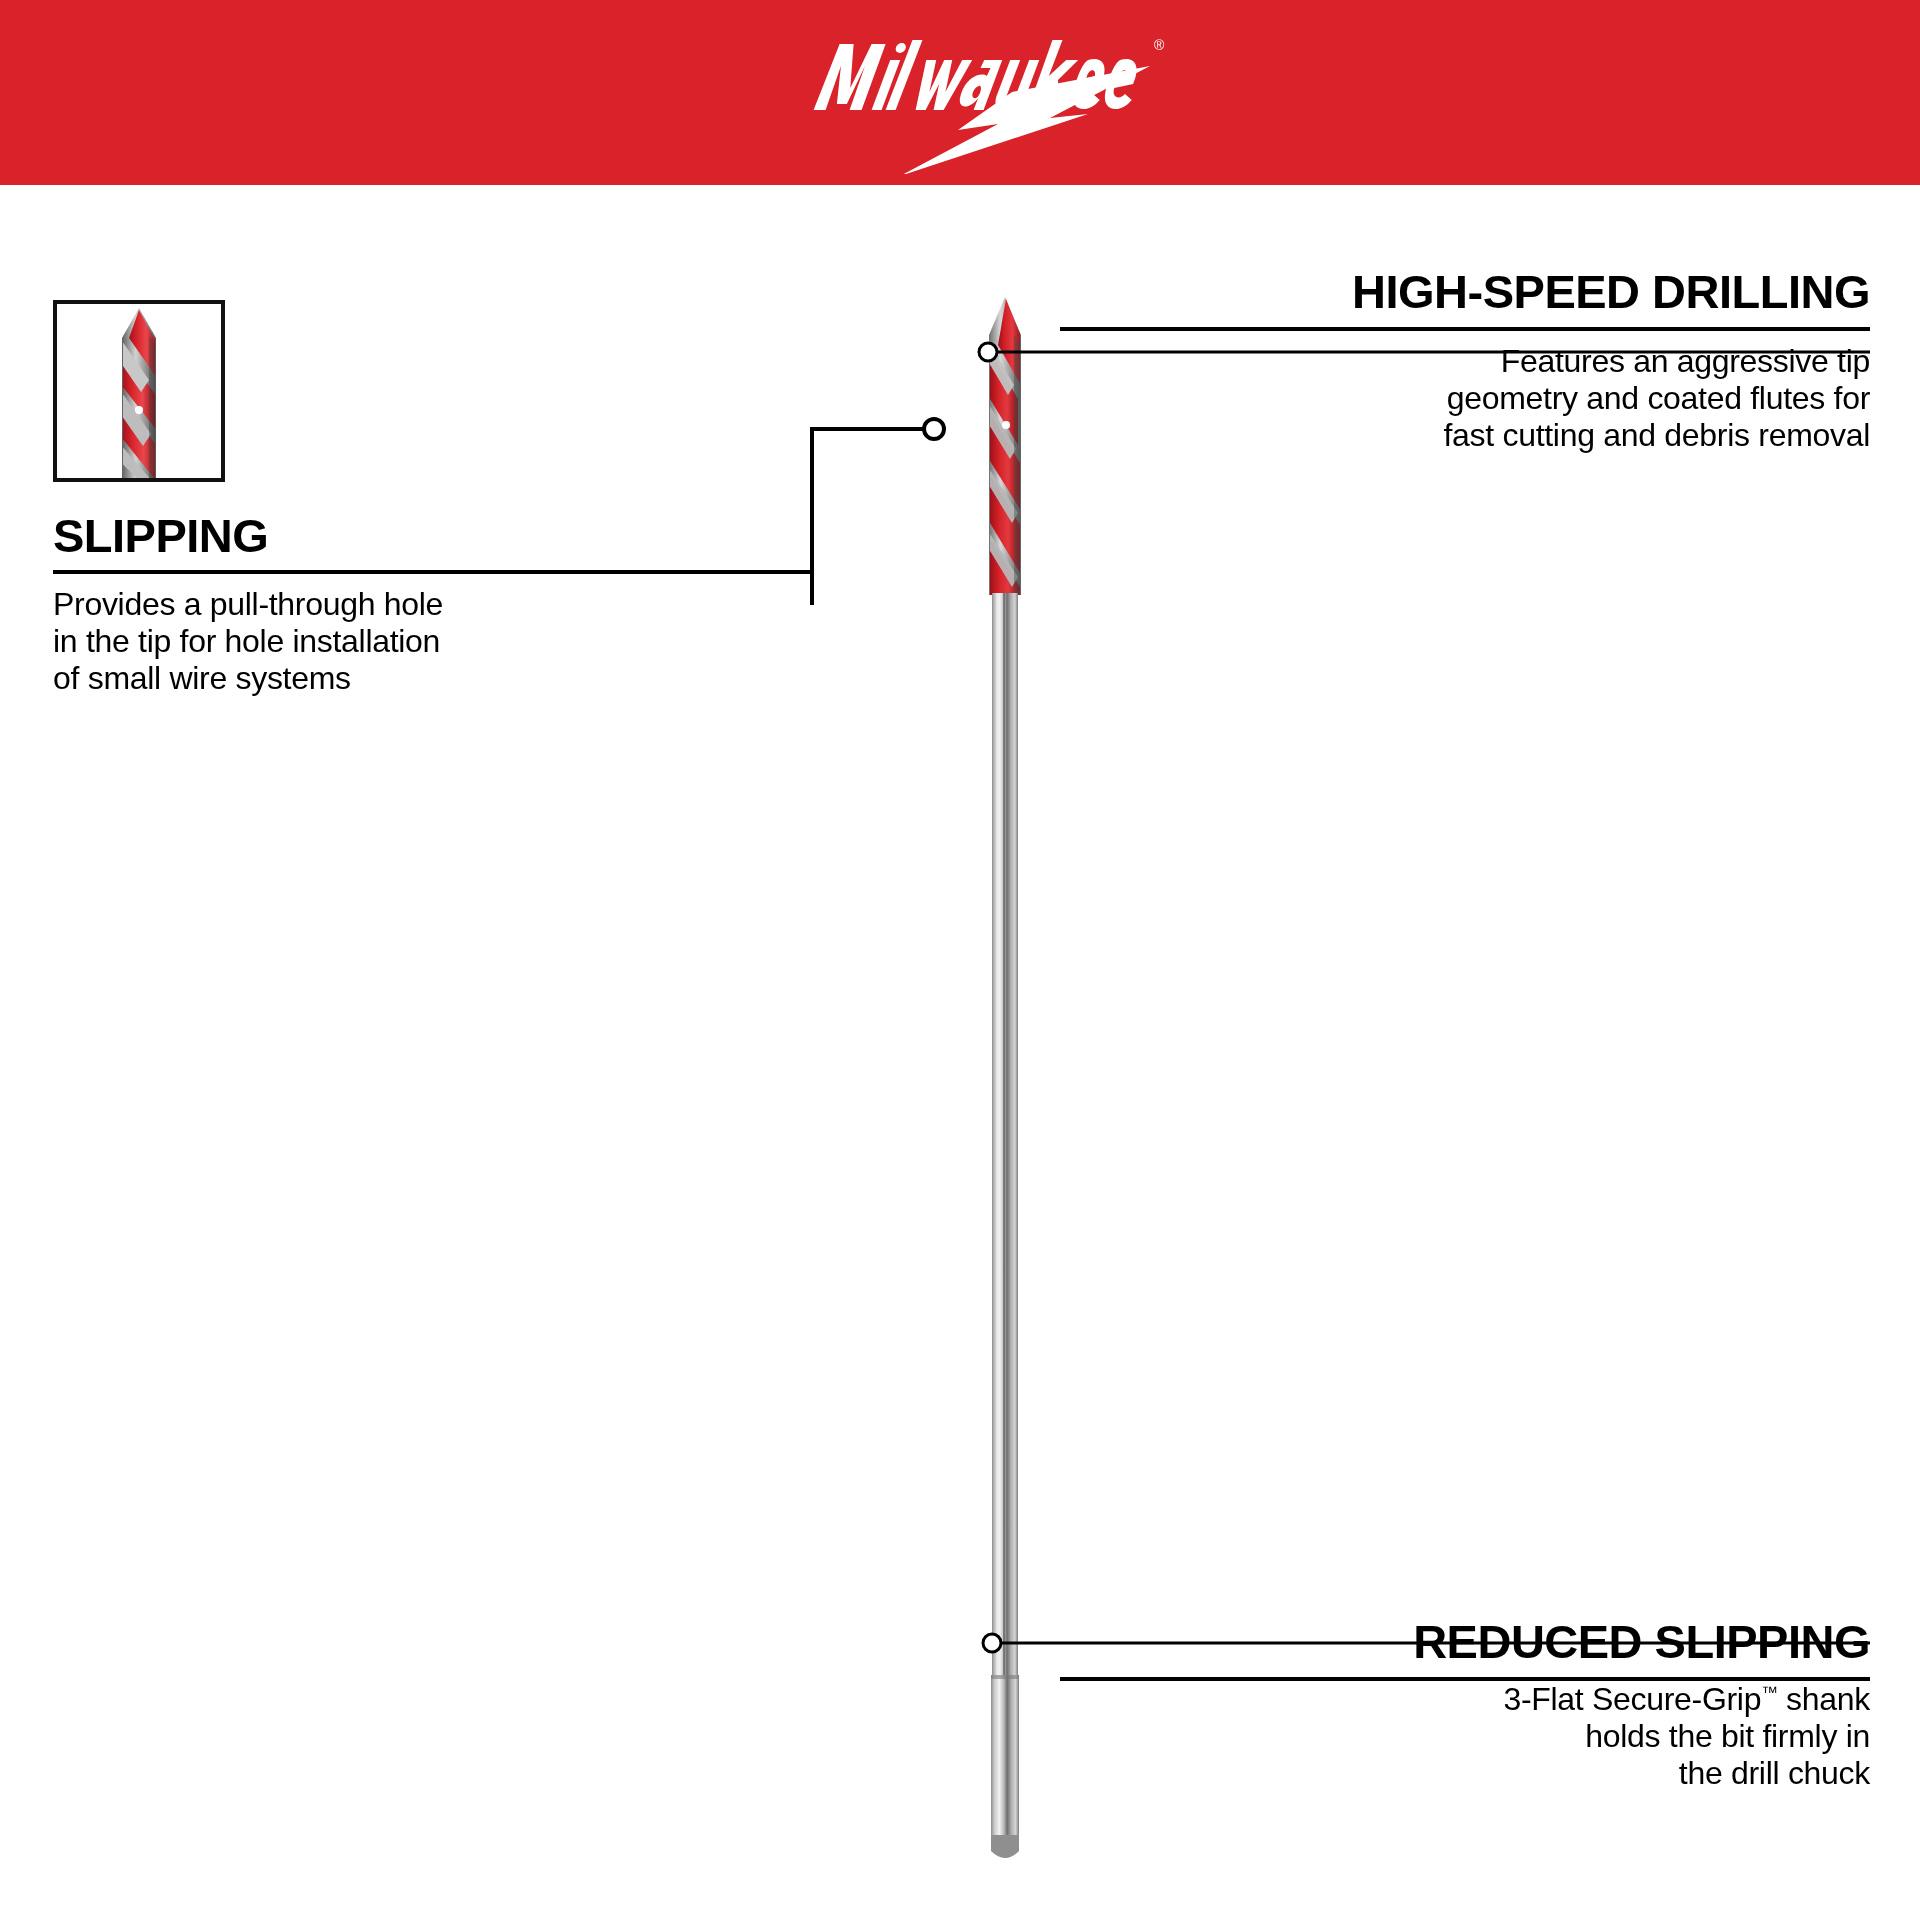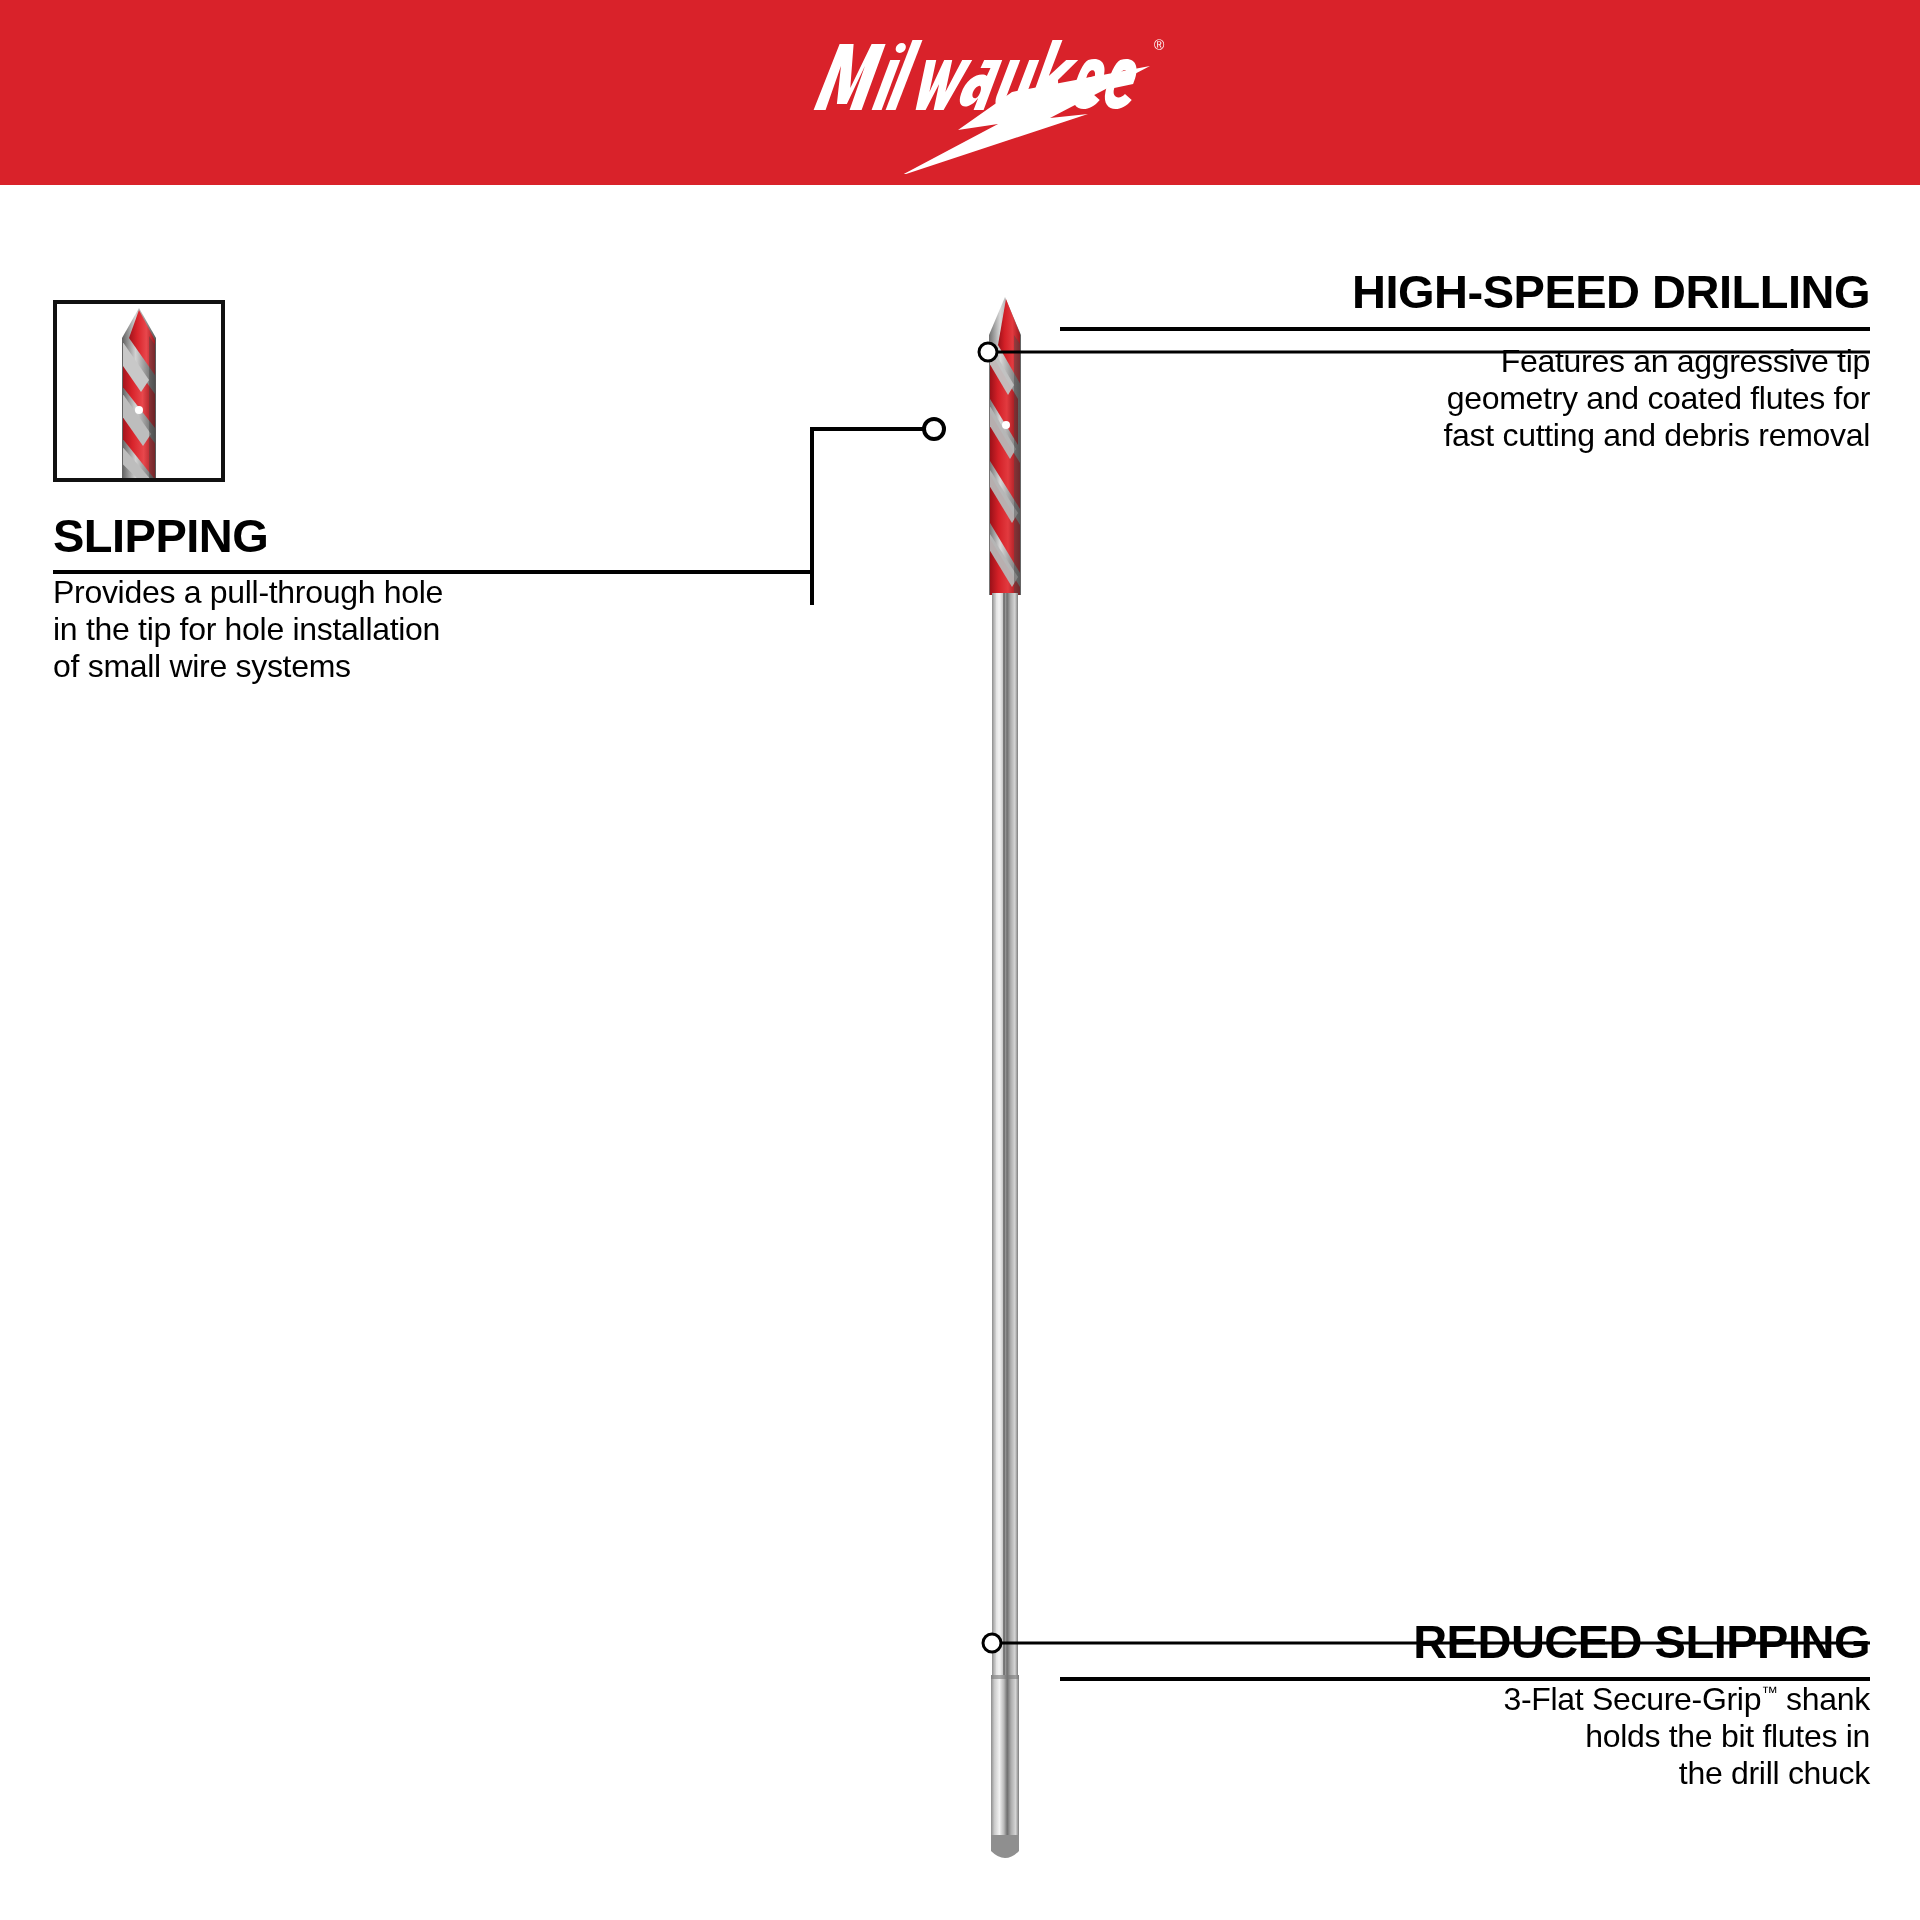--- a/index.html
+++ b/index.html
@@ -88,20 +88,21 @@
     transform: translateX(-50%);
   }
   .versatile .callout-heading {
     margin-top: 30px;
     text-align: left;
   }
   .versatile .divider {
     margin-top: 10px;
   }
   .versatile .callout-body {
+    margin-top: 12px;
     text-align: left;
   }
 
   
   .high-speed {
     position: absolute;
     left: 1060px;
     top: 240px;
     width: 810px;
     text-align: right;
@@ -305,16 +306,16 @@
   </div>
 </div>
 
 <div class="reduced-slipping">
   <div class="callout-heading">REDUCED SLIPPING</div>
   <div class="divider"></div>
   <div class="callout-body">
     <div>
       <span>3-Flat Secure-Grip</span><span class="tm">™</span><span> shank</span>
     </div>
-    <div>holds the bit flutes in</div>
+    <div>holds the bit firmly in</div>
     <div>the drill chuck</div>
   </div>
 </div>
 
 </body></html>

